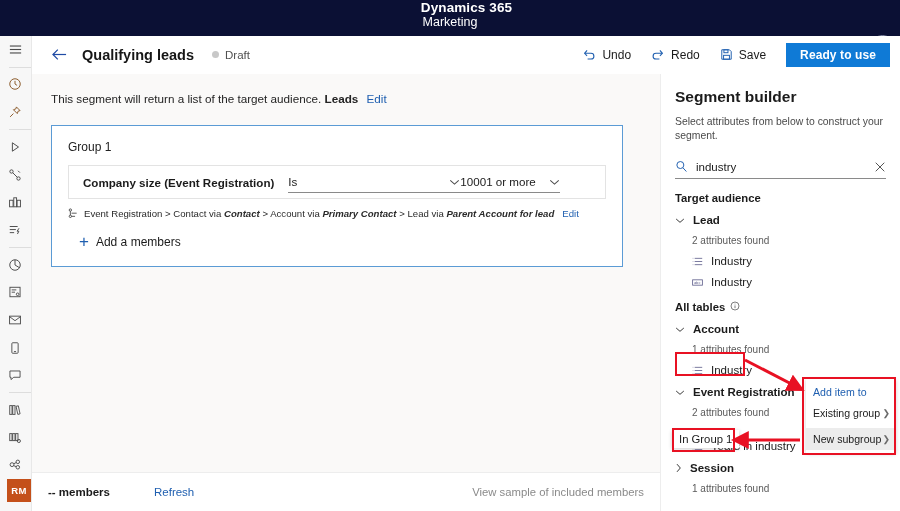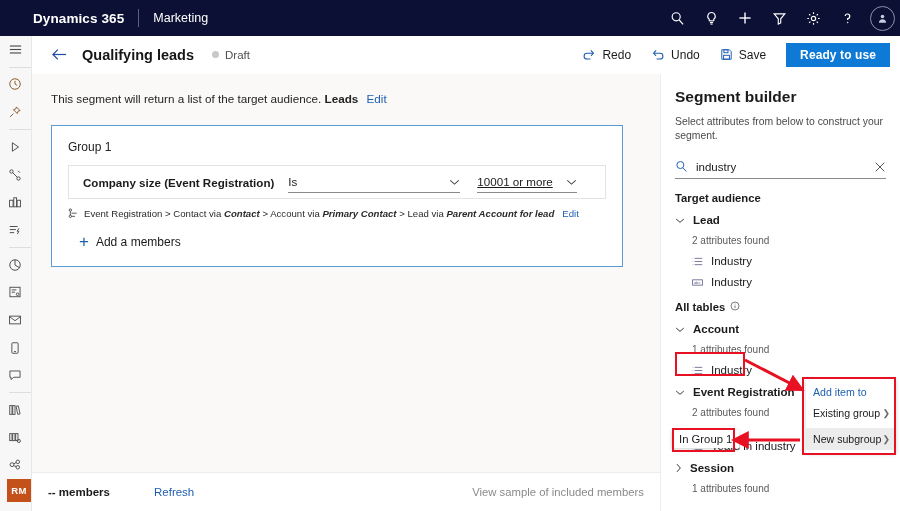--- a/index.html
+++ b/index.html
@@ -7,21 +7,21 @@
     width: 900px; height: 511px;
     font-family: "Liberation Sans", sans-serif;
     background: #ffffff;
     overflow: hidden;
   }
   #app { position: relative; width: 900px; height: 511px; }
 
   
   .suitebar {
     position: absolute; top: 0; left: 0; width: 900px; height: 36px;
-    background: #0b1034; display: flex; align-items: center;
+    background: #0b1034; display: flex; align-items: center; flex-direction: column;
   }
   .suite-brand {
     color: #ffffff; font-size: 13.5px; font-weight: bold;
     margin-left: 33px; letter-spacing: .1px;
   }
   .suite-div {
     width: 1px; height: 18px; background: #5a6080; margin: 0 14px;
   }
   .suite-app { color: #ffffff; font-size: 12.5px; font-weight: normal; }
   .suite-icons {
@@ -110,21 +110,21 @@
     border: 1px solid #e3e3e3; background: #ffffff; height: 34px;
     display: flex; align-items: center; padding: 0 14px;
   }
   .cond-attr { font-size: 11.6px; font-weight: bold; color: #1b1b1b; }
   .cond-field {
     margin-left: 14px; border-bottom: 1px solid #8a8a8a;
     height: 22px; display: flex; align-items: center; justify-content: space-between;
     font-size: 11.6px; color: #1b1b1b; padding-bottom: 1px;
   }
   .f-op { width: 172px; }
-  .f-val { width: 100px; margin-left: 17px; text-decoration: underline; }
+  .f-val { width: 100px; margin-left: 0; }
   .chev { color: #4a4a4a; }
 
   .path-row {
     display: flex; align-items: center; margin-top: 9px; gap: 5px;
     font-size: 9.6px; color: #2b2b2b;
   }
   .path-row .it { font-style: italic; font-weight: bold; }
   .path-row .lnk { color: #1f5fb0; text-decoration: none; margin-left: 3px; }
   .path-ic { color: #3a3a3a; display: flex; align-items: center; }
 
@@ -382,34 +382,34 @@
       </svg>
     </div>
     <div class="page-title">Qualifying leads</div>
     <div class="state-dot"></div>
     <div class="state-text">Draft</div>
 
     <div class="cmd-right">
       <button class="cmd-btn">
         <span class="g">
           <svg width="14" height="13" viewBox="0 0 16 14" fill="none" stroke="currentColor" stroke-width="1.25">
-            <path d="M12.8 5.6H5.7a3.3 3.3 0 0 0 0 6.6h3.9"></path>
-              <path d="M10.2 2.4L13 5.6l-2.8 3"></path>
+            <path d="M3.2 5.6h7.1a3.3 3.3 0 0 1 0 6.6H6.4"></path>
+              <path d="M5.8 2.4L3 5.6l2.8 3"></path>
           </svg>
         </span>
-        <span>Redo</span>
+        <span>Undo</span>
       </button>
       <button class="cmd-btn">
         <span class="g">
           <svg width="14" height="13" viewBox="0 0 16 14" fill="none" stroke="currentColor" stroke-width="1.25">
-            <path d="M3.2 5.6h7.1a3.3 3.3 0 0 1 0 6.6H6.4"></path>
-              <path d="M5.8 2.4L3 5.6l2.8 3"></path>
+            <path d="M12.8 5.6H5.7a3.3 3.3 0 0 0 0 6.6h3.9"></path>
+              <path d="M10.2 2.4L13 5.6l-2.8 3"></path>
           </svg>
         </span>
-        <span>Undo</span>
+        <span>Redo</span>
       </button>
       <button class="cmd-btn">
         <span class="g">
           <svg width="13" height="13" viewBox="0 0 16 16" fill="none" stroke="currentColor" stroke-width="1.2">
             <path d="M2.2 2.2h9.4l2.2 2.2v9.4H2.2z"></path>
               <rect x="4.8" y="2.2" width="5" height="3.6"></rect>
               <rect x="4.4" y="9" width="7.2" height="4.8"></rect>
           </svg>
         </span>
         <span>Save</span>

